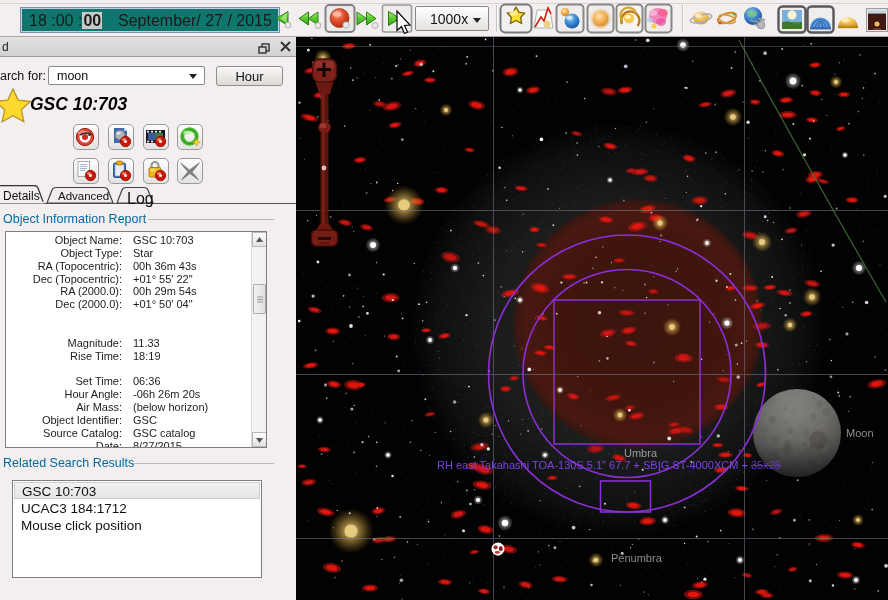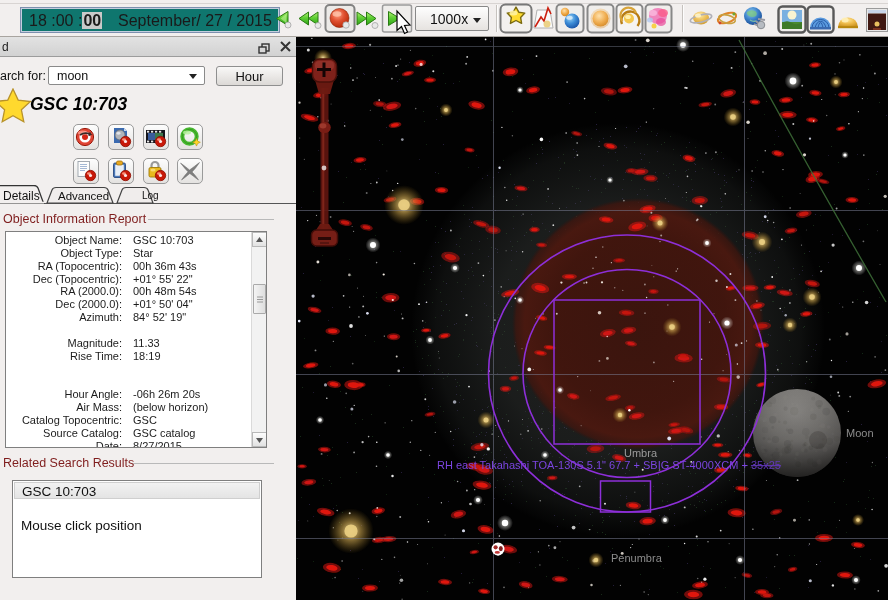--- a/index.html
+++ b/index.html
@@ -19,21 +19,21 @@
 #panel{position:absolute;left:0;top:37px;width:296px;height:563px;background:#f2efee;font-size:12px;color:#111}
 #ptitle{position:absolute;left:0;top:0;width:296px;height:20px;background:linear-gradient(#e2e2e2,#d2d2d2);border-bottom:1px solid #9c9c9c}
 #ptitle .txt{position:absolute;left:2px;top:3px;font-size:12px;color:#222}
 #searchlbl{position:absolute;left:0;top:32px;font-size:12.5px}
 #scombo{position:absolute;left:48px;top:29px;width:157px;height:19px;background:#fff;border:1px solid #8a8a8a;border-radius:2px}
 #scombo .v{position:absolute;left:8px;top:2px;font-size:12.5px}
 #findbtn{position:absolute;left:216px;top:29px;width:67px;height:20px;border:1px solid #8f8f8f;border-radius:3px;background:linear-gradient(#f9f8f7,#dcd9d6);text-align:center;font-size:13px;padding-top:2px}
 #head{position:absolute;left:30px;top:57px;font-size:17.5px;font-weight:bold;font-style:italic;color:#000}
 .ibtn{position:absolute;width:26px;height:26px;border:1px solid #9a9a9a;border-radius:5px;background:linear-gradient(#fdfdfd,#e4e2e0)}
 
-.glabel{position:absolute;font-size:12.5px;color:#7f1d1d}
+.glabel{position:absolute;font-size:12.5px;color:#0369a1}
 .gline{position:absolute;height:1px;background:#b9b9b9}
 #list1{position:absolute;left:5px;top:194px;width:262px;height:217px;background:#fff;border:1px solid #7f7f7f;overflow:hidden}
 .row{position:absolute;width:100%;height:13px;font-size:11px;white-space:nowrap}
 .row .l{position:absolute;right:144px;top:0;color:#1c1c1c}
 .row .v{position:absolute;left:127px;top:0;color:#1c1c1c}
 
 #sb{position:absolute;right:0px;top:0px;width:15px;height:215px;background:#f2f2f2;border-left:1px solid #dadada}
 .sbtn{position:absolute;left:0;width:15px;height:15px;background:linear-gradient(#fdfdfd,#e2e2e2);border:1px solid #b8b8b8}
 #sthumb{position:absolute;left:1px;top:52px;width:13px;height:30px;background:linear-gradient(90deg,#f4f4f4,#dedede);border:1px solid #aaa;border-radius:1px}
 #list2{position:absolute;left:12px;top:443px;width:250px;height:98px;background:#fff;border:1px solid #7f7f7f}
@@ -2993,21 +2993,21 @@
 
   <svg class="abs" style="left:0;top:148px" width="296" height="19" viewBox="0 0 296 19">
     <path d="M0,18.5 L296,18.5" stroke="#555" stroke-width="1"></path>
     <path d="M47,18 L52,5 Q53,2.5 56,2.5 L104,2.5 Q107,2.5 108,5 L113,18 Z" fill="#f0edec" stroke="#444" stroke-width="1.2"></path>
     <path d="M117,18 L122,5 Q123,2.5 126,2.5 L144,2.5 Q147,2.5 148,5 L153,18 Z" fill="#f0edec" stroke="#444" stroke-width="1.2"></path>
     <path d="M-2,19 L-2,3 Q-2,0.5 1,0.5 L34,0.5 Q37,0.5 38,3 L43.5,18 L-2,18 Z" fill="#f2efee" stroke="#333" stroke-width="1.3"></path>
     <path d="M-2,17.6 L44,17.6" stroke="#f2efee" stroke-width="1.6"></path>
   </svg>
   <span class="abs" style="left:3px;top:152px;font-size:12px">Details</span>
   <span class="abs" style="left:58px;top:153px;font-size:11.5px">Advanced</span>
-  <span class="abs" style="left:142px;top:153px;font-size:10px">Log</span>
+  <span class="abs" style="left:127px;top:153px;font-size:16px">Log</span>
   <span class="glabel" style="left:3px;top:175px">Object Information Report</span>
   <div class="gline" style="left:148px;top:182px;width:126px"></div>
   <div id="list1">
     <div class="row" style="top:2.0px">
           <span class="l">Object Name:</span>
           <span class="v">GSC 10:703</span>
         </div>
 <div class="row" style="top:14.8px">
           <span class="l">Object Type:</span>
           <span class="v">Star</span>
@@ -3015,48 +3015,48 @@
 <div class="row" style="top:27.7px">
           <span class="l">RA (Topocentric):</span>
           <span class="v">00h 36m 43s</span>
         </div>
 <div class="row" style="top:40.5px">
           <span class="l">Dec (Topocentric):</span>
           <span class="v">+01° 55' 22"</span>
         </div>
 <div class="row" style="top:53.4px">
           <span class="l">RA (2000.0):</span>
-          <span class="v">00h 48m 54s</span>
+          <span class="v">00h 29m 54s</span>
         </div>
 <div class="row" style="top:66.2px">
           <span class="l">Dec (2000.0):</span>
           <span class="v">+01° 50' 04"</span>
-        </div>
-<div class="row" style="top:79.1px">
-          <span class="l">Azimuth:</span>
-          <span class="v">84° 52' 19"</span>
         </div>
 <div class="row" style="top:104.8px">
           <span class="l">Magnitude:</span>
           <span class="v">11.33</span>
         </div>
 <div class="row" style="top:117.6px">
           <span class="l">Rise Time:</span>
           <span class="v">18:19</span>
+        </div>
+<div class="row" style="top:143.3px">
+          <span class="l">Set Time:</span>
+          <span class="v">06:36</span>
         </div>
 <div class="row" style="top:156.2px">
           <span class="l">Hour Angle:</span>
           <span class="v">-06h 26m 20s</span>
         </div>
 <div class="row" style="top:169.0px">
           <span class="l">Air Mass:</span>
           <span class="v">(below horizon)</span>
         </div>
 <div class="row" style="top:181.9px">
-          <span class="l">Catalog Topocentric:</span>
+          <span class="l">Object Identifier:</span>
           <span class="v">GSC</span>
         </div>
 <div class="row" style="top:194.7px">
           <span class="l">Source Catalog:</span>
           <span class="v">GSC catalog</span>
         </div>
 <div class="row" style="top:207.6px">
           <span class="l">Date:</span>
           <span class="v">8/27/2015</span>
         </div>
@@ -3069,15 +3069,16 @@
             </svg></div>
       <div id="sthumb"><svg width="11" height="28">
               <path d="M3,12 h6 M3,14.5 h6 M3,17 h6" stroke="#999" stroke-width="1"></path>
             </svg></div>
     </div>
   </div>
   <span class="glabel" style="left:3px;top:419px">Related Search Results</span>
   <div class="gline" style="left:133px;top:426px;width:141px"></div>
   <div id="list2">
     <div class="it" style="top:1px;background:linear-gradient(#f2f2f2,#e4e4e4);border:1px solid #cfcfcf">GSC 10:703</div>
+    <div class="it" style="top:19px">UCAC3 184:1712</div>
     <div class="it" style="top:36px">Mouse click position</div>
   </div>
 </div>
 </div>
 </body></html>

